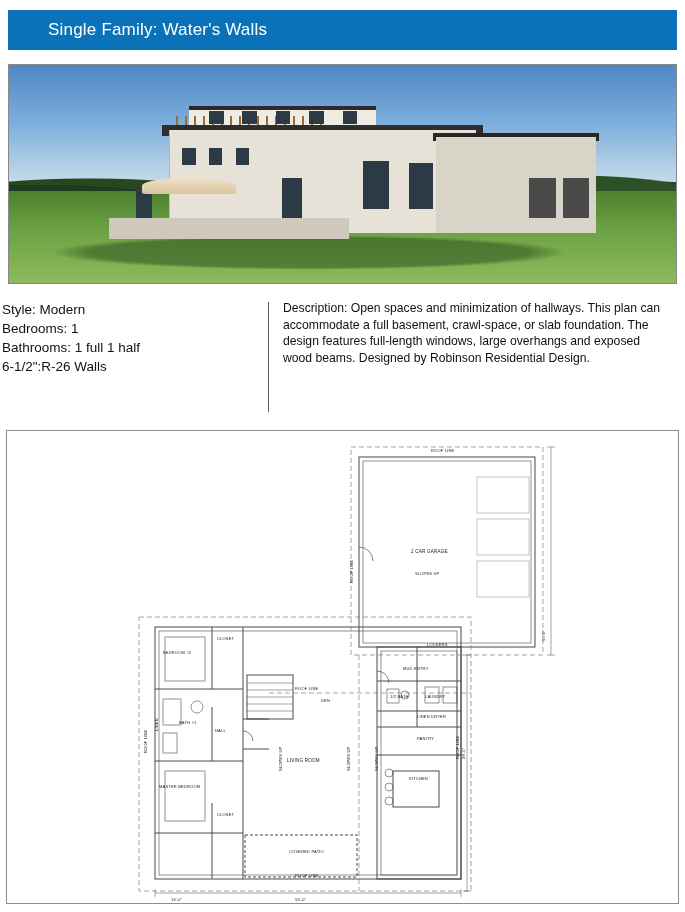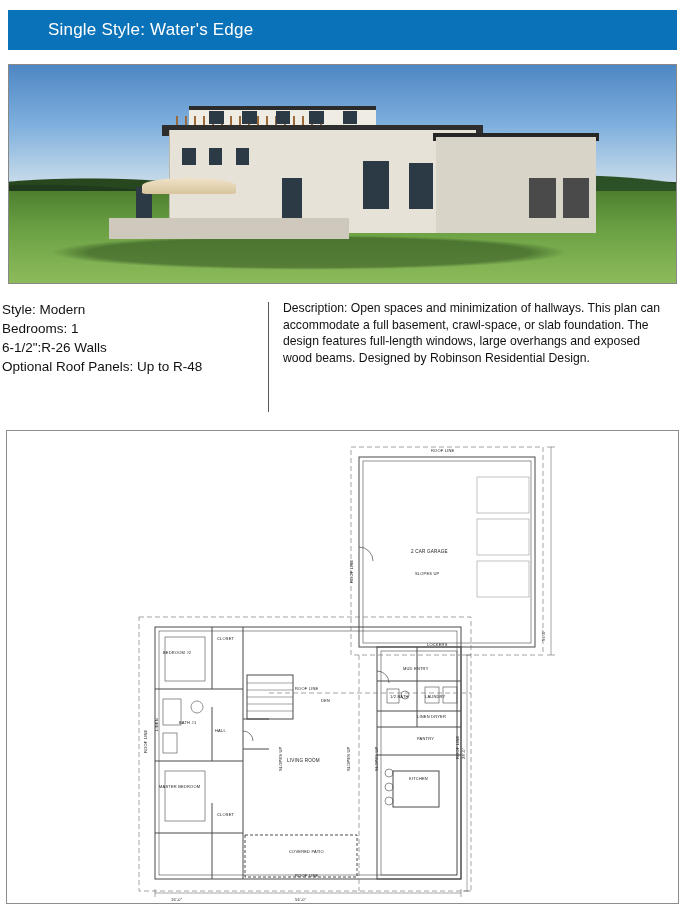--- a/index.html
+++ b/index.html
@@ -157,21 +157,21 @@
   }
   .plan-label.sm { font-size: 4px; }
   .vert { transform: rotate(-90deg); transform-origin: left top; }
 </style>
 </head>
 <body>
 
 <div class="page">
 
   <div class="header-bar">
-    <div class="header-title">Single Style: Water's Edge</div>
+    <div class="header-title">Single Family: Water's Walls</div>
   </div>
 
   <div class="photo-frame">
     <div class="sky"></div>
     <div class="treeline"></div>
     <div class="grass"></div>
     <div class="grass-shadow"></div>
 
     <div class="upper-box"></div>
     <div class="pergola"></div>
@@ -196,22 +196,22 @@
     <div class="awning"></div>
     <div class="patio"></div>
     <div class="garagedoor" style="left:78%;top:52%;width:4%;height:18%;"></div>
     <div class="garagedoor" style="left:83%;top:52%;width:4%;height:18%;"></div>
   </div>
 
   <div class="info">
     <div class="specs">
       <div class="spec-line">Style: Modern</div>
       <div class="spec-line">Bedrooms: 1</div>
+      <div class="spec-line">Bathrooms: 1 full 1 half</div>
       <div class="spec-line">6-1/2":R-26 Walls</div>
-      <div class="spec-line">Optional Roof Panels: Up to R-48</div>
     </div>
     <div class="divider"></div>
     <div class="description">Description: Open spaces and minimization of hallways. This plan can accommodate a full basement, crawl-space, or slab foundation. The design features full-length windows, large overhangs and exposed wood beams. Designed by Robinson Residential Design.</div>
   </div>
 
   <div class="plan-frame">
     <svg class="plan-svg" width="673" height="474" viewBox="0 0 673 474">
       <g fill="none" stroke="#4a4a4a" stroke-width="1">
 
         <rect x="352" y="26" width="176" height="190"></rect>

